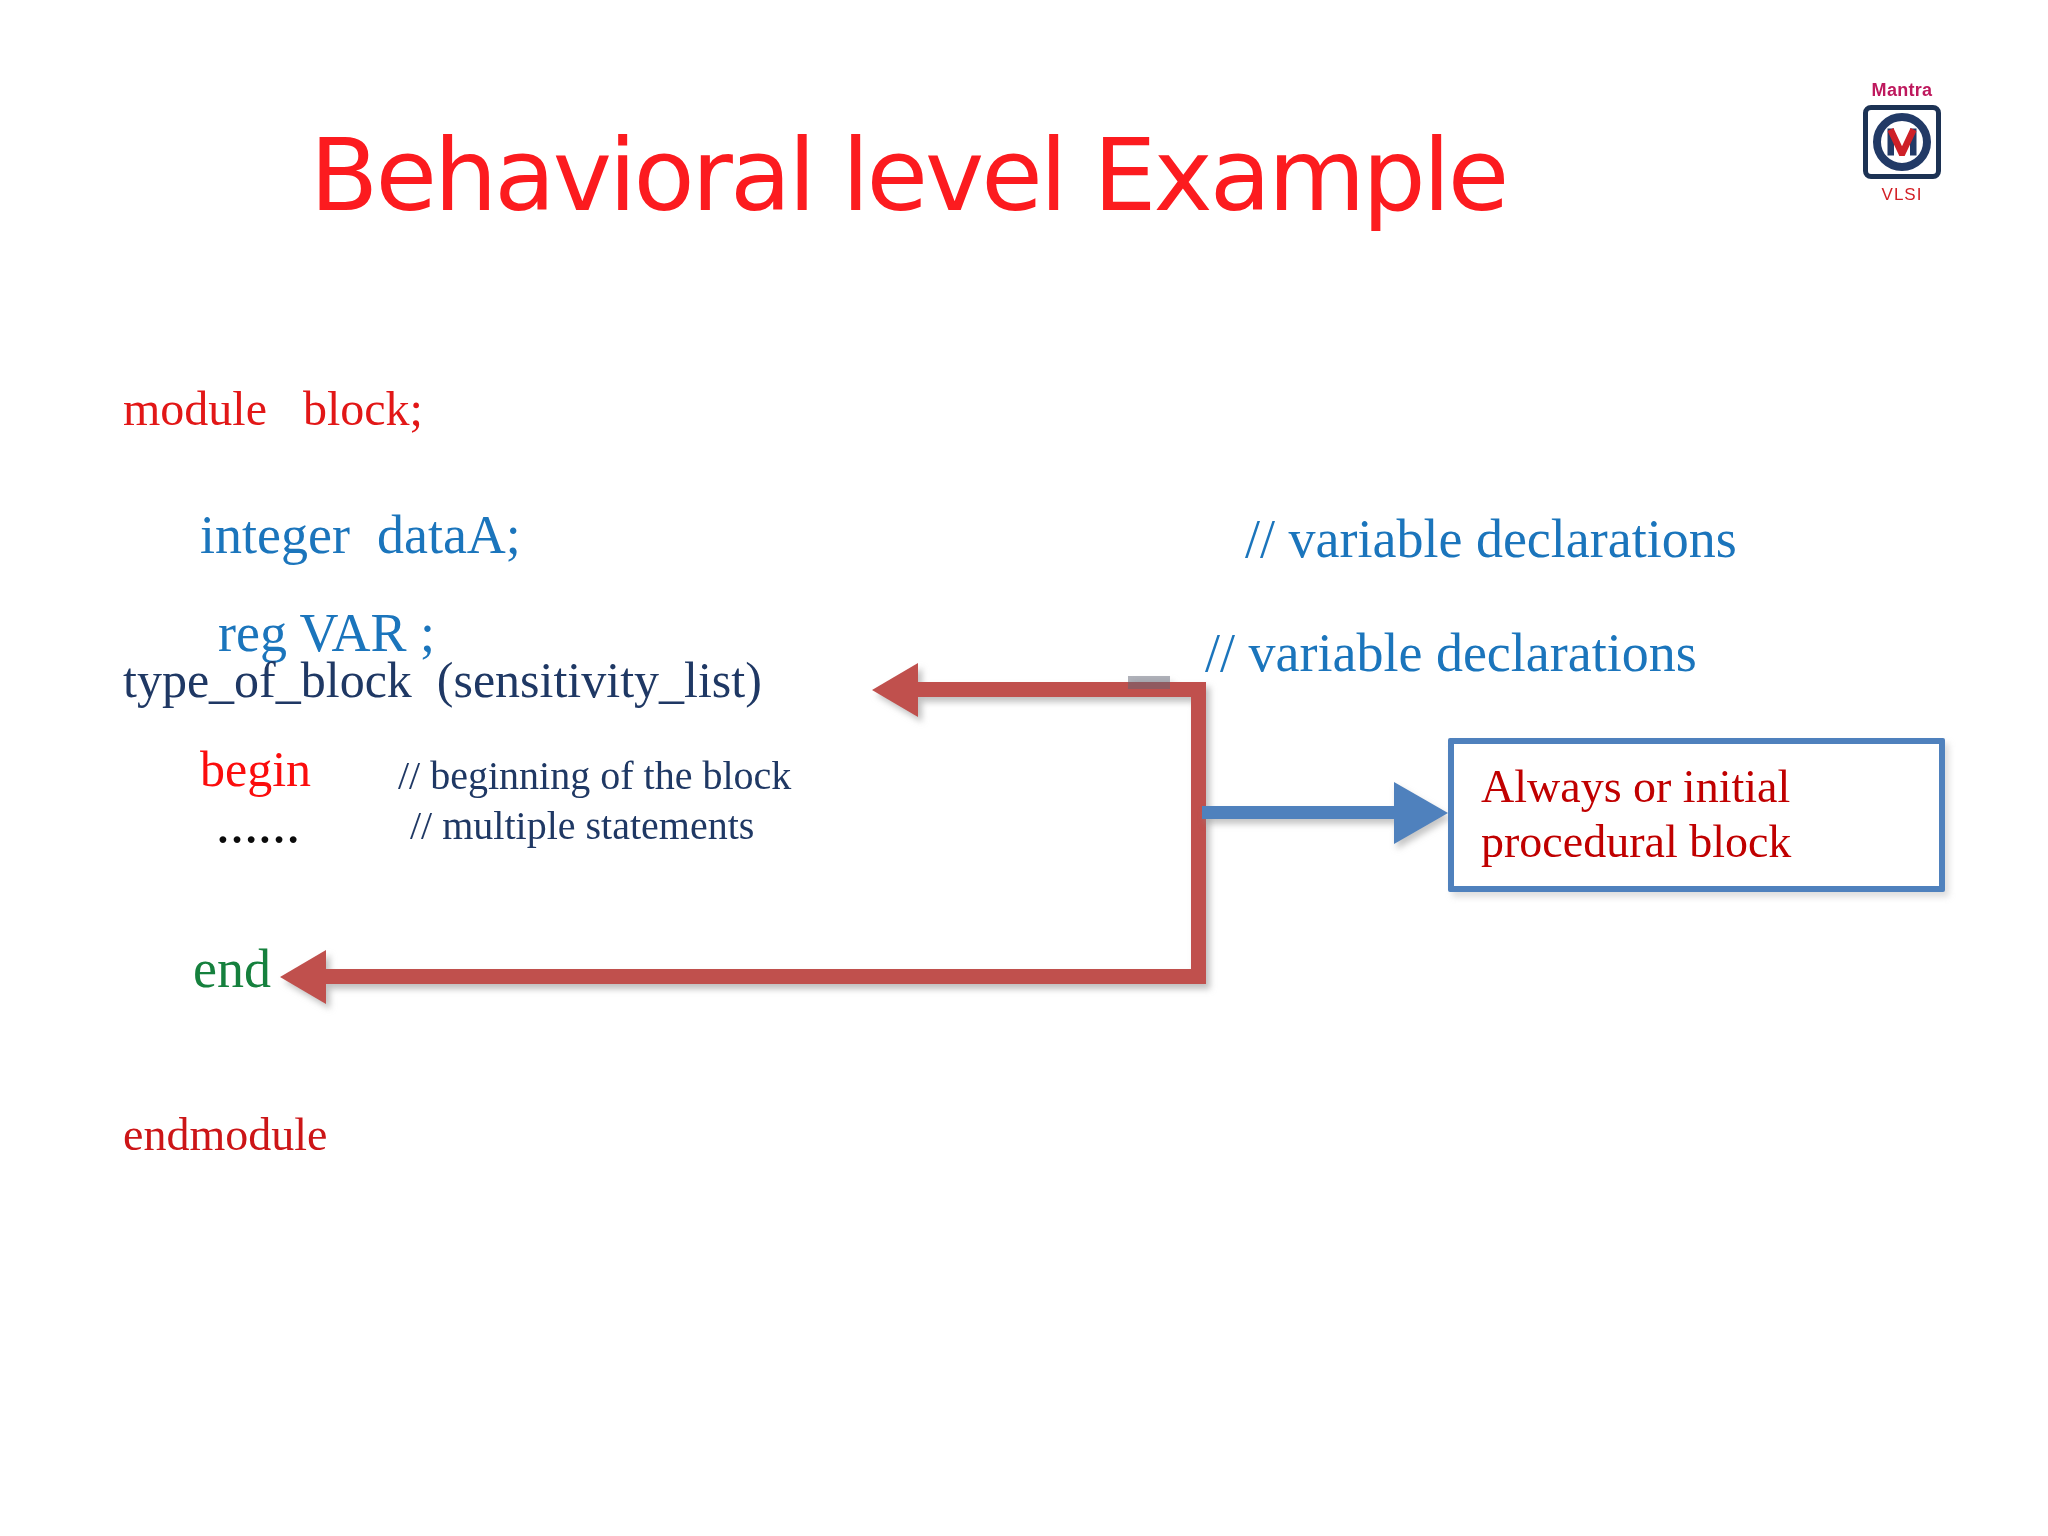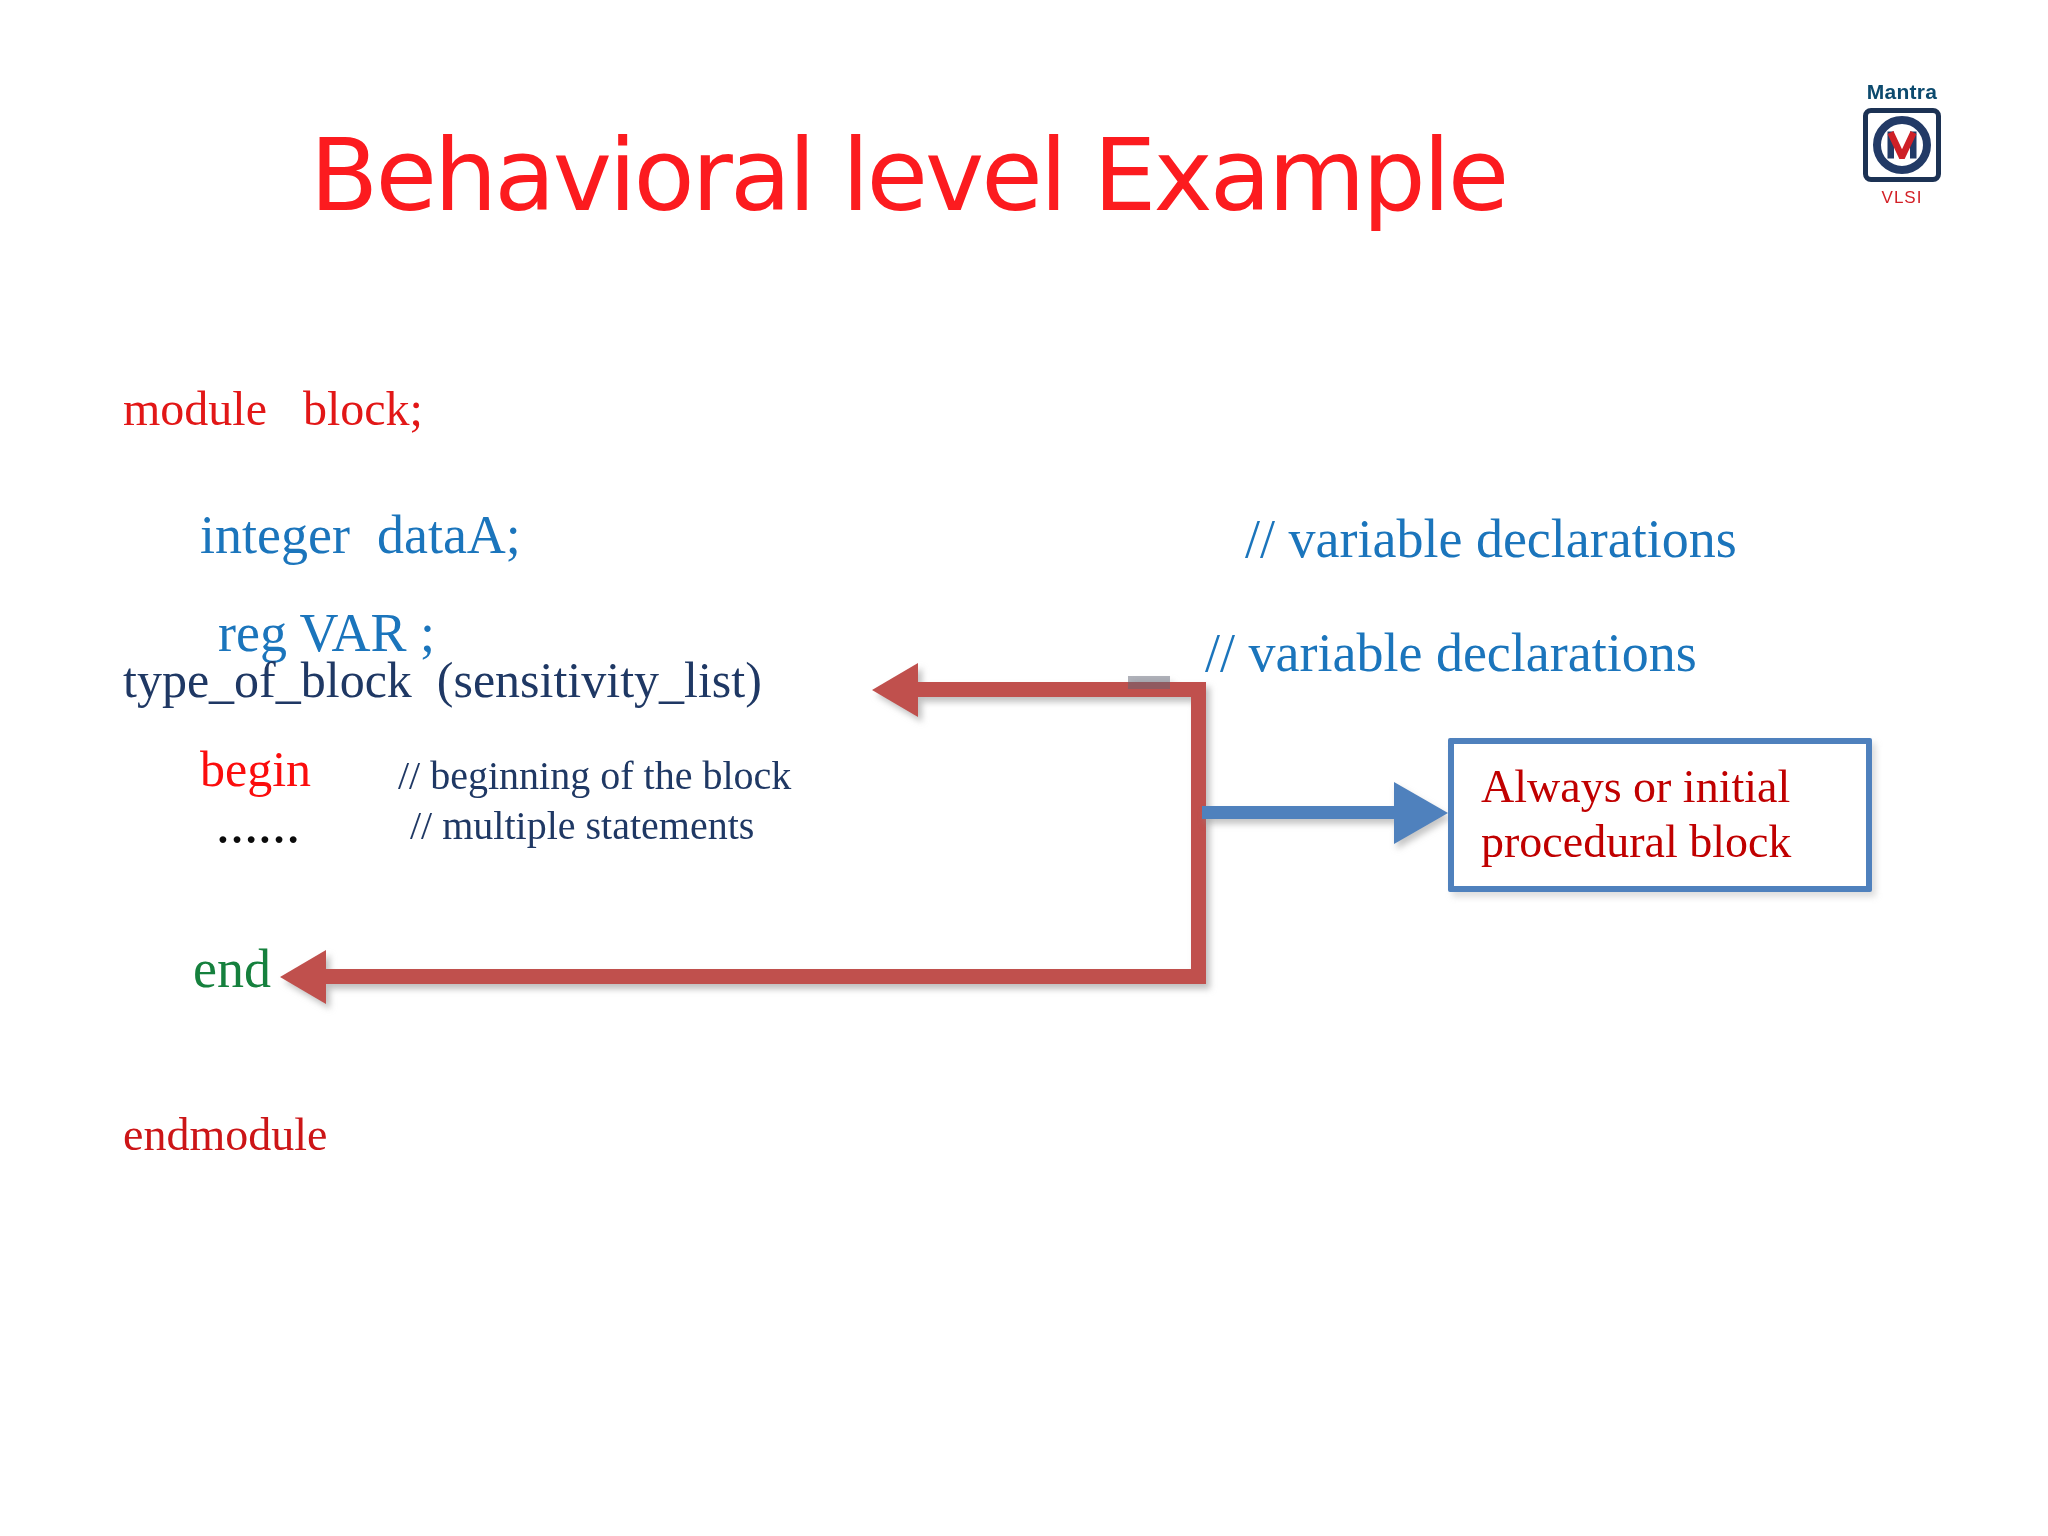--- a/index.html
+++ b/index.html
@@ -9,21 +9,21 @@
   .abs { position:absolute; line-height:1; white-space:pre; }
 
   
   .title { left:0; top:126px; width:1816px; text-align:center;
            font-family:"DejaVu Sans","Liberation Sans",sans-serif;
            font-size:100px; letter-spacing:-3px; color:#FC1B1F; }
 
   
   .logo { position:absolute; left:1858px; top:80px; width:88px; text-align:center;
           font-family:"Liberation Sans",sans-serif; }
-  .logo-brand { font-size:21px; font-weight:bold; color:#0c4a6e; letter-spacing:.3px; }
+  .logo-brand { font-size:18px; font-weight:bold; color:#be185d; letter-spacing:.3px; }
   .logo-box { margin:4px auto 0; width:78px; height:74px; box-sizing:border-box;
               border:5px solid #1C3254; border-radius:8px; background:#fff;
               display:flex; align-items:center; justify-content:center; }
   .logo-circle { width:58px; height:58px; box-sizing:border-box; background:#fff;
                  border:8px solid #223A66; border-radius:50%;
                  display:flex; align-items:center; justify-content:center; }
   .logo-sub { margin-top:6px; font-size:17px; font-weight:normal; color:#D32026;
               letter-spacing:1px; }
 
   
@@ -45,21 +45,21 @@
   .bar  { position:absolute; background:#C0504D; }
   .bbar { position:absolute; background:#4F81BD; }
   .tri  { position:absolute; width:0; height:0; }
   .tri-left-red  { border-top:27px solid transparent; border-bottom:27px solid transparent;
                    border-right:46px solid #C0504D; }
   .tri-right-blue{ border-top:31px solid transparent; border-bottom:31px solid transparent;
                    border-left:54px solid #4F81BD; }
   .smudge { position:absolute; background:rgba(95,100,115,.5); }
 
   
-  .callout { position:absolute; left:1448px; top:738px; width:424px; height:154px;
+  .callout { position:absolute; left:1448px; top:738px; width:497px; height:154px;
              box-sizing:border-box; border:6px solid #4F81BD; background:#fff;
              border-radius:2px; padding:15px 0 0 27px;
              box-shadow:4px 5px 6px rgba(160,160,160,.35); }
   .callout div { font-size:46px; line-height:1.2; color:#C00000; white-space:pre; }
 </style>
 </head>
 <body>
 
 <div class="slide">
 

